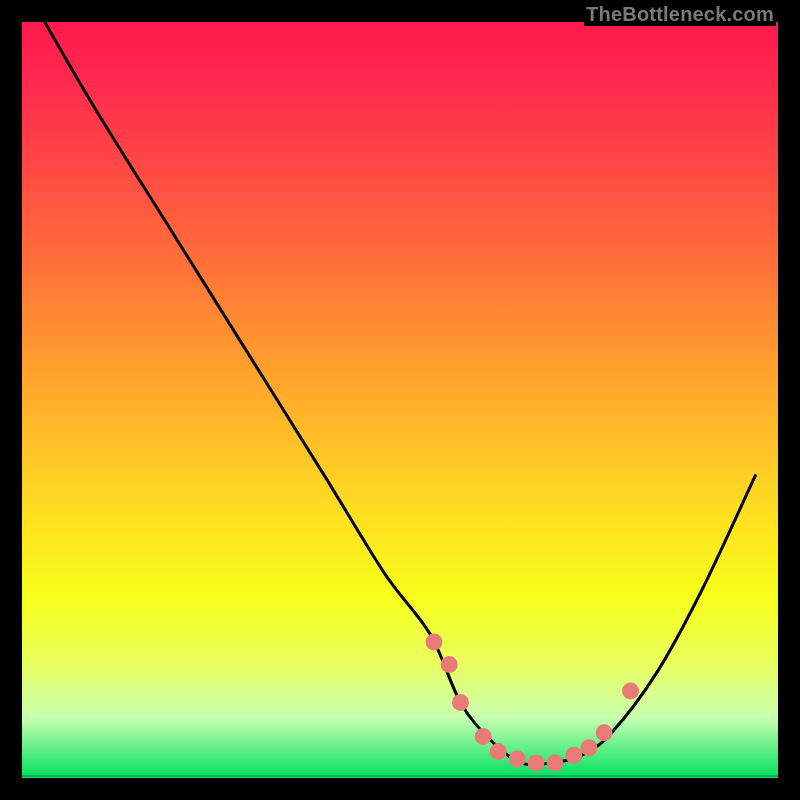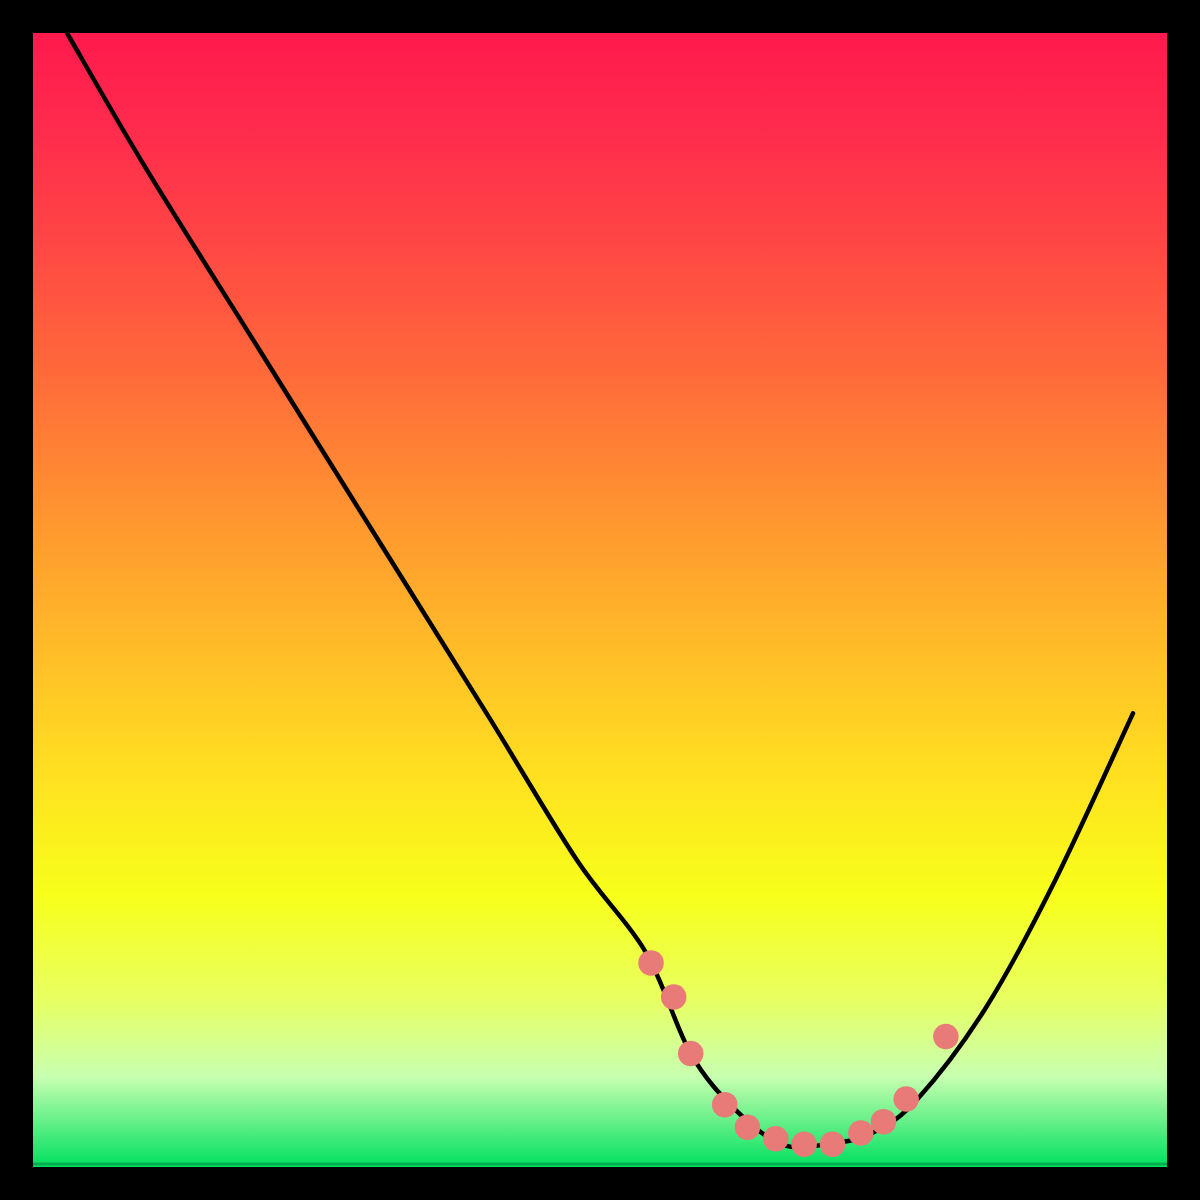--- a/index.html
+++ b/index.html
@@ -85,13 +85,14 @@
           <circle cx="495.18" cy="737.1" r="8.5" fill="#e87a78"></circle>
           <circle cx="514.08" cy="740.88" r="8.5" fill="#e87a78"></circle>
           <circle cx="532.98" cy="740.88" r="8.5" fill="#e87a78"></circle>
           <circle cx="551.88" cy="733.32" r="8.5" fill="#e87a78"></circle>
           <circle cx="567" cy="725.76" r="8.5" fill="#e87a78"></circle>
           <circle cx="582.12" cy="710.64" r="8.5" fill="#e87a78"></circle>
           <circle cx="608.58" cy="669.06" r="8.5" fill="#e87a78"></circle>
         </g>
     </svg>
   </div>
+  <div class="attribution">TheBottleneck.com</div>
 </div>
 
 </body></html>

